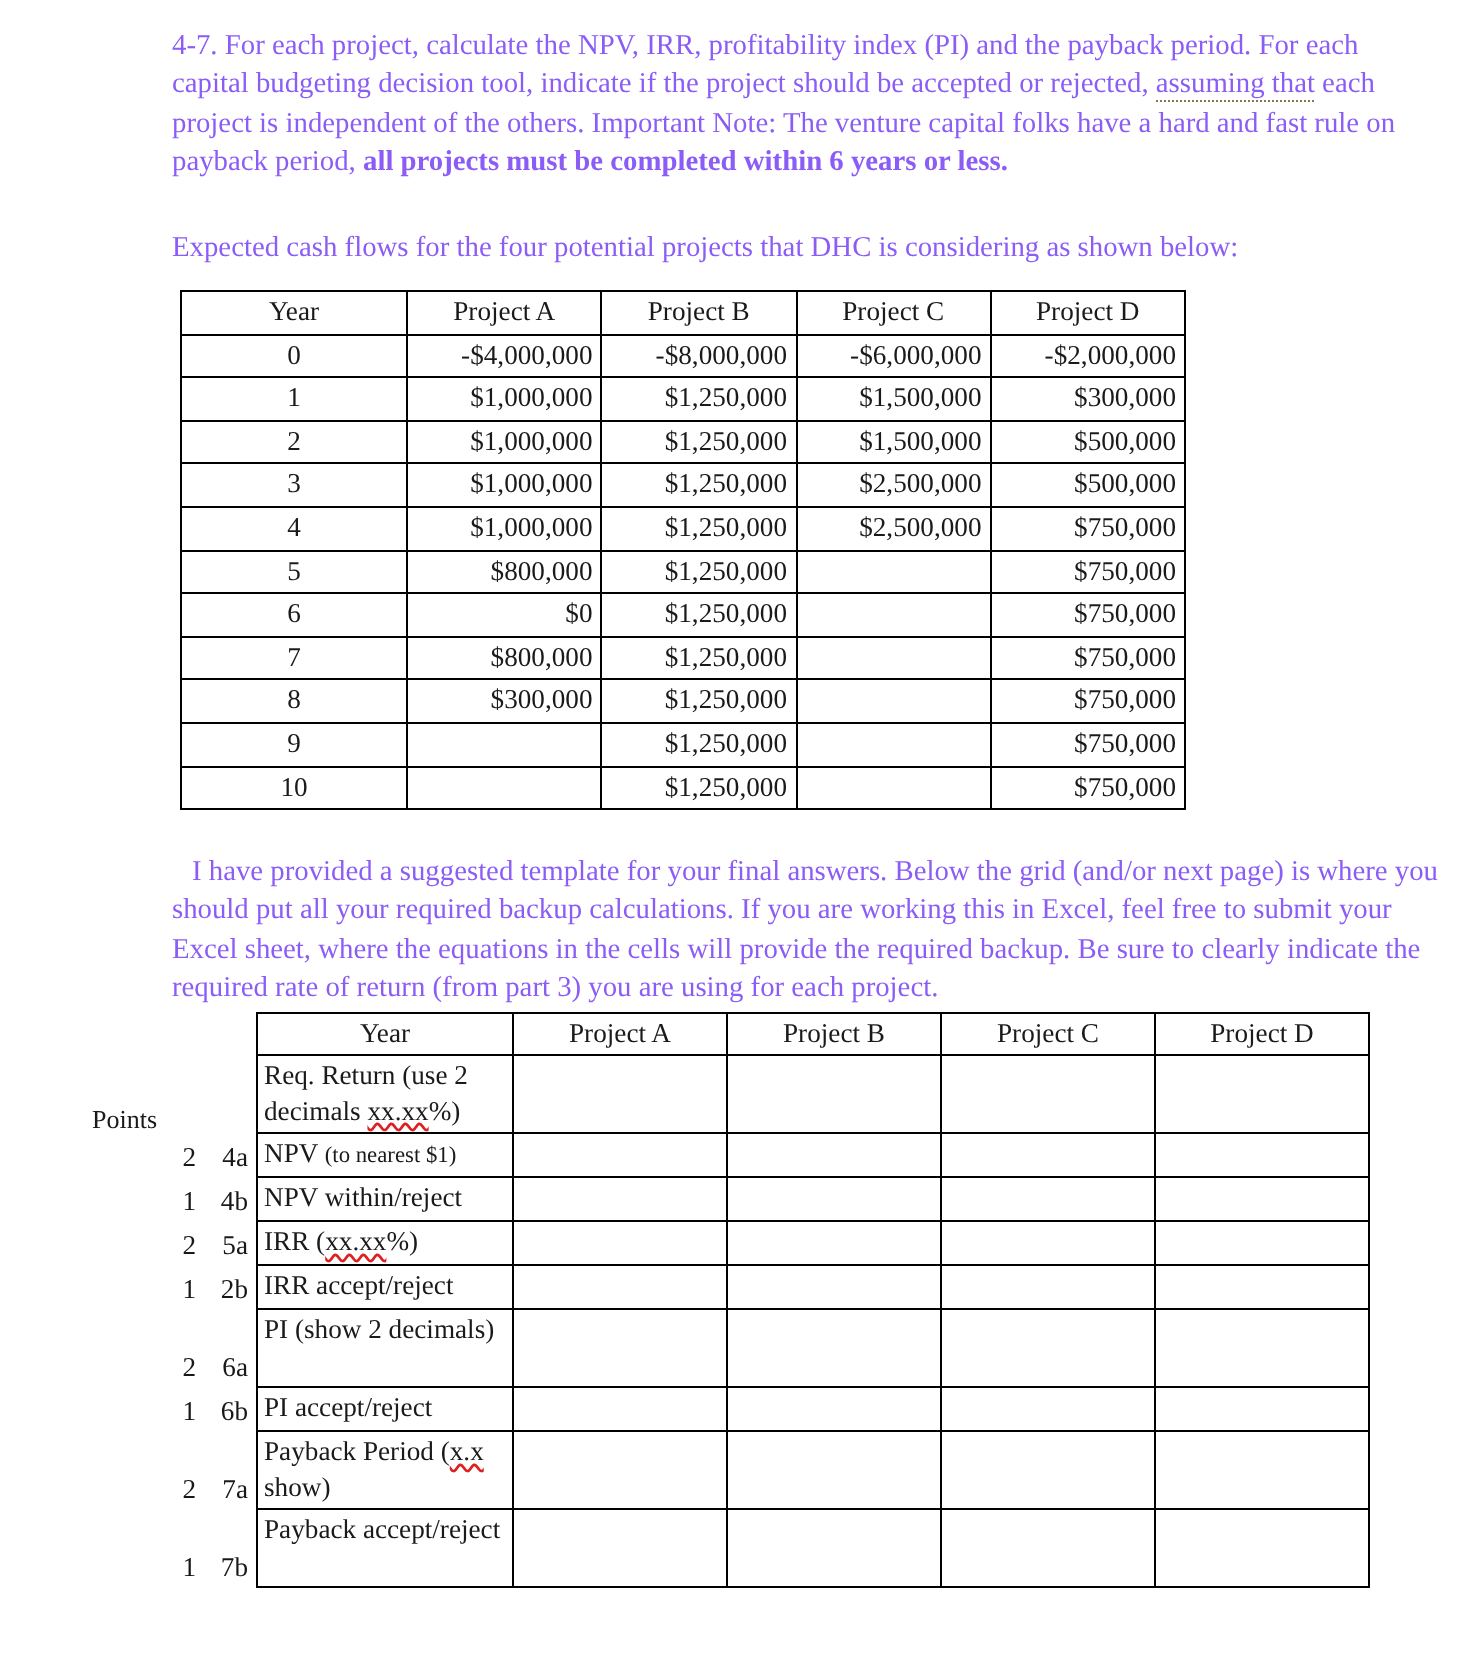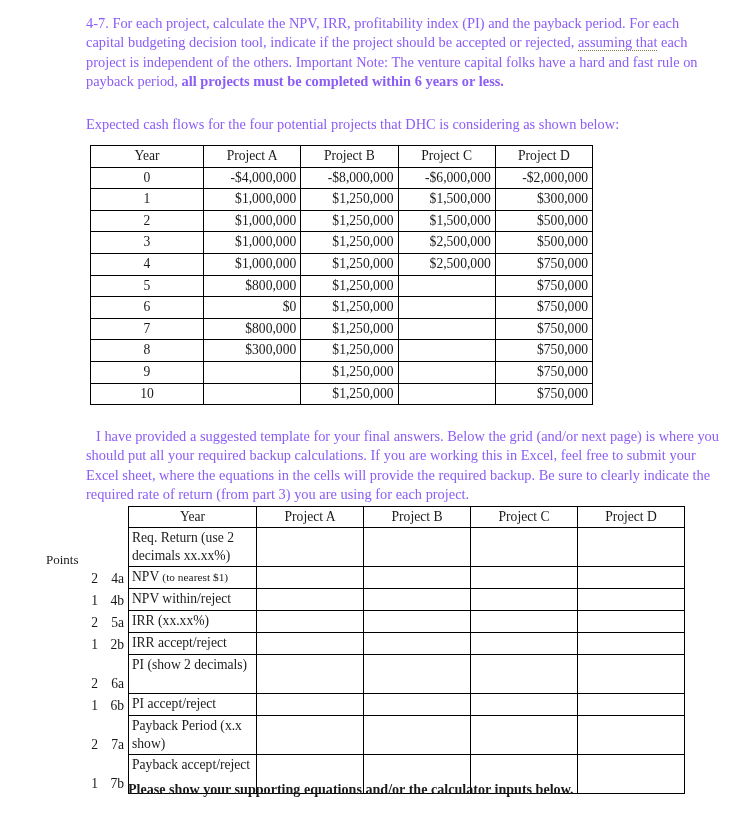--- a/index.html
+++ b/index.html
@@ -35,20 +35,21 @@
 
   .b { font-weight: bold; }
 
   
   .grammar {
     border-bottom: 1px dotted #8a7550;
     padding-bottom: 0px;
   }
   
   .spell {
+    text-decoration: underline;
     text-decoration-style: wavy;
     text-decoration-color: #e02020;
     text-decoration-skip-ink: none;
     text-underline-offset: 1px;
   }
 
   
   #cashflow-table {
     position: absolute;
     left: 90px;
@@ -332,15 +333,14 @@
             <td class="lbl-col r2"><span>Payback accept/reject</span></td>
             <td class="proj-col cell"></td>
             <td class="proj-col cell"></td>
             <td class="proj-col cell"></td>
             <td class="proj-col cell"></td>
           </tr>
         </tbody>
     </table>
   </div>
 
-  <div id="bottom-note">Please show your supporting equations and/or the calculator inputs below.</div>
 
 </div>
 
 </body></html>

